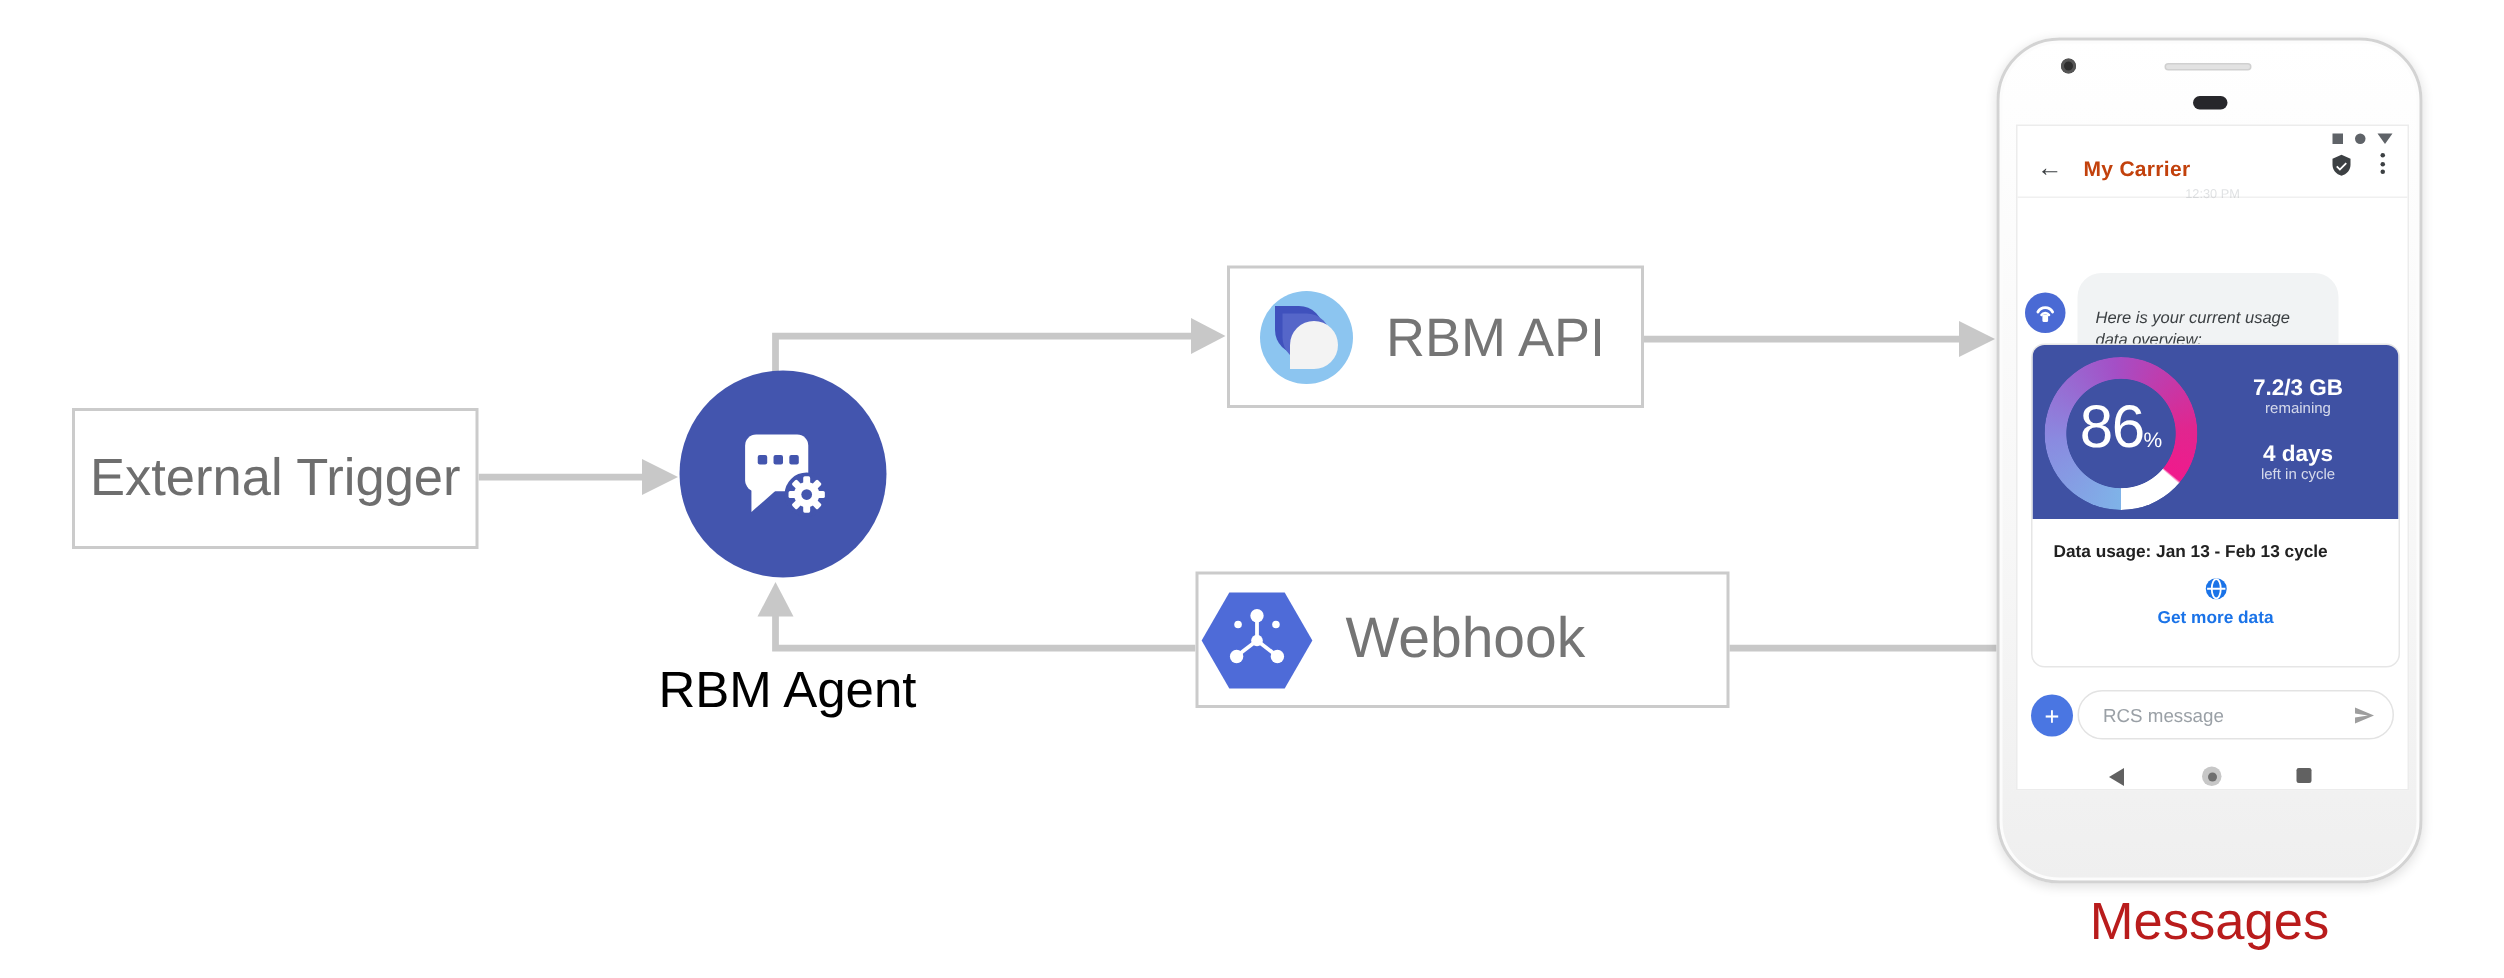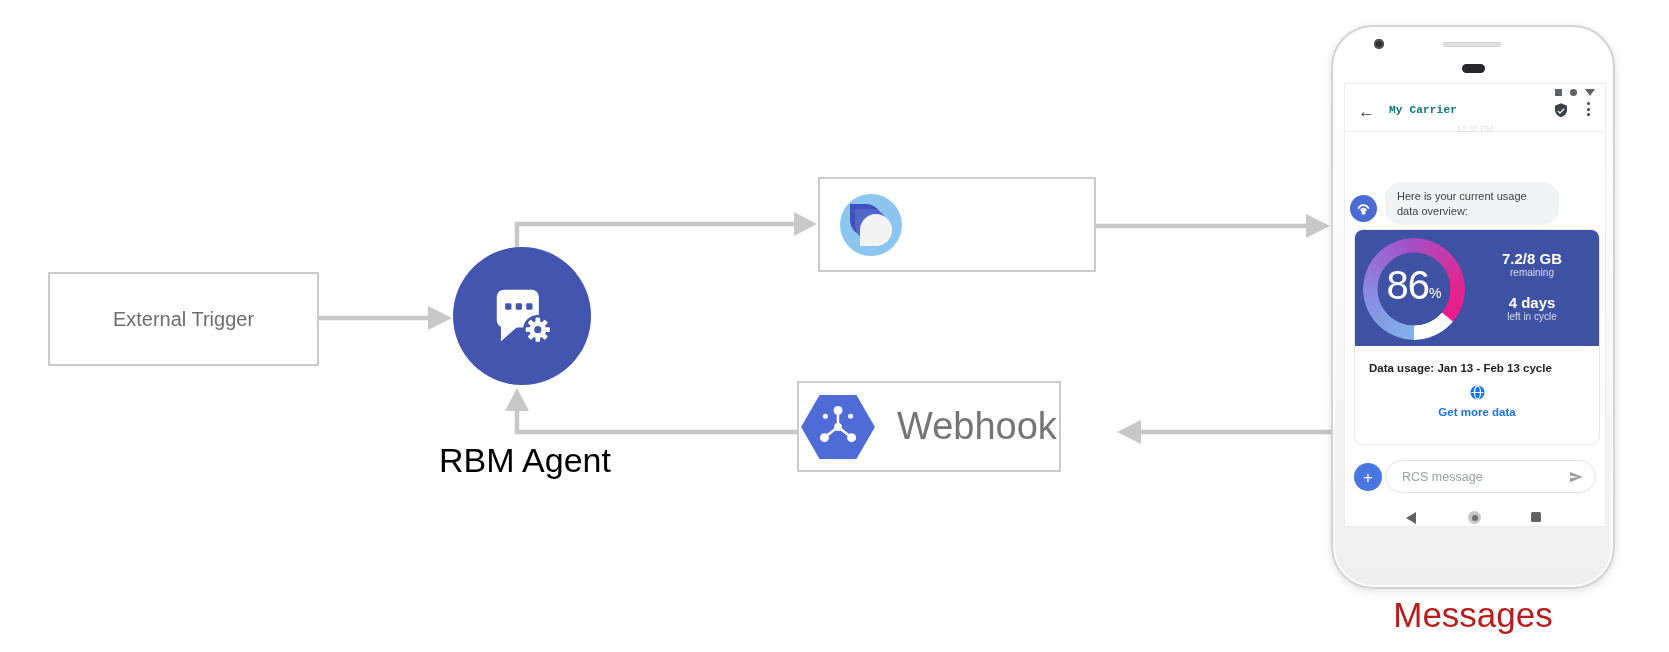--- a/index.html
+++ b/index.html
@@ -4,24 +4,24 @@
 <style>
   html,body{margin:0;padding:0;background:#fff;}
   .canvas{position:relative;width:1669px;height:652px;background:#fff;overflow:hidden;
           font-family:"Liberation Sans", sans-serif;}
   svg.wires{position:absolute;left:0;top:0;z-index:0;}
   
   .node-box{position:absolute;background:#fff;border:2px solid #cbcbcb;box-sizing:border-box;
             display:flex;align-items:center;z-index:1;}
   .node-label{color:#6e6e6e;white-space:nowrap;}
   .ext-box{left:48px;top:272px;width:271px;height:94px;justify-content:center;}
-  .ext-box .node-label{font-size:20px;}
+  .ext-box .node-label{font-size:35px;}
   .api-box{left:818px;top:177px;width:278px;height:95px;padding-left:18px;gap:20px;}
   .api-box .node-label{font-size:36px;color:#757575;}
-  .hook-box{left:797px;top:381px;width:264px;height:91px;gap:20px;}
+  .hook-box{left:797px;top:381px;width:356px;height:91px;gap:20px;}
   .hook-box .node-label{font-size:38px;color:#757575;}
   .agent-circle{position:absolute;left:453px;top:247px;width:138px;height:138px;border-radius:50%;
                 background:#4355ae;z-index:1;display:flex;align-items:center;justify-content:center;}
   .agent-caption{position:absolute;left:405px;top:441px;width:240px;text-align:center;
                  font-size:34px;color:#000000;z-index:1;}
   .phone-caption{position:absolute;left:1331px;top:595px;width:284px;text-align:center;
                  font-size:35px;color:#b91c1c;z-index:1;}
   
   .phone{position:absolute;left:1331px;top:25px;width:284px;height:564px;border-radius:42px;
          background:linear-gradient(180deg,#ffffff 0%,#f7f7f7 60%,#efefef 100%);
@@ -36,31 +36,31 @@
           border:1px solid #ececec;box-sizing:border-box;}
   
   .statusbar{position:absolute;top:3px;right:10px;display:flex;align-items:center;gap:8px;height:10px;}
   .st-square{width:7px;height:7px;background:#5f6368;}
   .st-circle{width:7px;height:7px;border-radius:50%;background:#5f6368;}
   .st-tri{width:0;height:0;border-left:5px solid transparent;border-right:5px solid transparent;
           border-top:7px solid #5f6368;}
   
   .chat-header{position:absolute;left:0;top:14px;width:100%;height:33px;border-bottom:1px solid #f0f0f0;}
   .back-arrow{position:absolute;left:13px;top:4px;font-size:17px;color:#3c4043;line-height:20px;}
-  .chat-title{position:absolute;left:44px;top:6px;font-size:11px;color:#0f766e;font-weight:bold;letter-spacing:.2px;font-family:Liberation Mono, monospace;}
+  .chat-title{position:absolute;left:44px;top:6px;font-size:14px;color:#c2410c;font-weight:bold;letter-spacing:.2px;}
   .hdr-shield{position:absolute;right:36px;top:4px;}
   .hdr-dots{position:absolute;right:15px;top:4px;display:flex;flex-direction:column;gap:2.5px;}
   .hdr-dots i{width:3px;height:3px;border-radius:50%;background:#3c4043;}
   .ghost-time{position:absolute;left:0;top:40px;width:100%;text-align:center;font-size:8.5px;
               color:#9aa0a6;opacity:.3;}
   
   .avatar{position:absolute;left:5px;top:111px;width:27px;height:27px;border-radius:50%;
           background:#4a6ad4;display:flex;align-items:center;justify-content:center;}
   .bubble{position:absolute;left:40px;top:98px;width:174px;box-sizing:border-box;background:#f1f3f4;
-          border-radius:16px;padding:7px 12px;font-size:11px;line-height:14.5px;color:#3c4043;}
+          border-radius:16px;padding:23px 12px;font-size:11px;line-height:14.5px;color:#3c4043;font-style:italic;}
   
   .card{position:absolute;left:9px;top:145px;width:246px;height:216px;border:1px solid #e6e6e6;
         border-radius:9px;box-sizing:border-box;overflow:hidden;background:#fff;}
   .card-top{position:relative;width:100%;height:116px;background:#3f51a3;}
   .gauge{position:absolute;left:8px;top:8px;width:102px;height:102px;border-radius:50%;
          background:conic-gradient(from 180deg,#7fb3e8 0deg,#8a8ae0 85deg,#a44fc6 175deg,
                     #e0268f 265deg,#f01a8c 309deg,#ffffff 311deg 360deg);
          -webkit-mask:radial-gradient(closest-side,transparent 71%,#000 72%);
                  mask:radial-gradient(closest-side,transparent 71%,#000 72%);}
   .gauge-text{position:absolute;left:8px;top:4px;width:102px;height:102px;display:flex;
@@ -143,20 +143,21 @@
   </div>
   <div class="agent-caption">RBM Agent</div>
 
   <div class="node-box api-box">
     <svg width="66" height="66" viewBox="0 0 66 66">
       <circle cx="33" cy="33" r="31" fill="#8cc5f0"></circle>
       <path d="M12 28 L12 12 L28 12 A16 16 0 1 1 12 28 Z" fill="#3f51bd"></path>
       <path d="M17 33 L17 17 L33 17 A16 16 0 1 1 17 33 Z" fill="#5566c9"></path>
       <path d="M22 38 L22 54 L38 54 A16 16 0 1 0 22 38 Z" fill="#f3f3f3"></path>
     </svg>
+    <span class="node-label">RBM API</span>
   </div>
 
   <div class="node-box hook-box">
     <svg width="78" height="68" viewBox="0 0 80 70">
       <polygon points="21,2 59,2 78,35 59,68 21,68 2,35" fill="#4e6bd8"></polygon>
       <g stroke="#ffffff" stroke-width="2.6">
         <line x1="40" y1="35" x2="40" y2="19"></line>
         <line x1="40" y1="35" x2="27" y2="45"></line>
         <line x1="40" y1="35" x2="53" y2="45"></line>
       </g>
@@ -212,21 +213,21 @@
       <div class="bubble">Here is your current usage data overview:</div>
 
       <div class="card">
         <div class="card-top">
           <div class="gauge"></div>
           <div class="gauge-text">
             <span class="pct">86</span>
             <span class="pctsign">%</span>
           </div>
           <div class="card-metrics">
-            <div class="m-val" style="margin-top:20px;">7.2/8 GB</div>
+            <div class="m-val" style="margin-top:20px;">7.2/3 GB</div>
             <div class="m-sub">remaining</div>
             <div class="m-val" style="margin-top:16px;">4 days</div>
             <div class="m-sub">left in cycle</div>
           </div>
         </div>
         <div class="card-body">
           <div class="cb-title">Data usage: Jan 13 - Feb 13 cycle</div>
           <div class="cb-action">
             <svg width="15" height="15" viewBox="0 0 15 15">
               <circle cx="7.5" cy="7.5" r="7" fill="#1a73e8"></circle>

